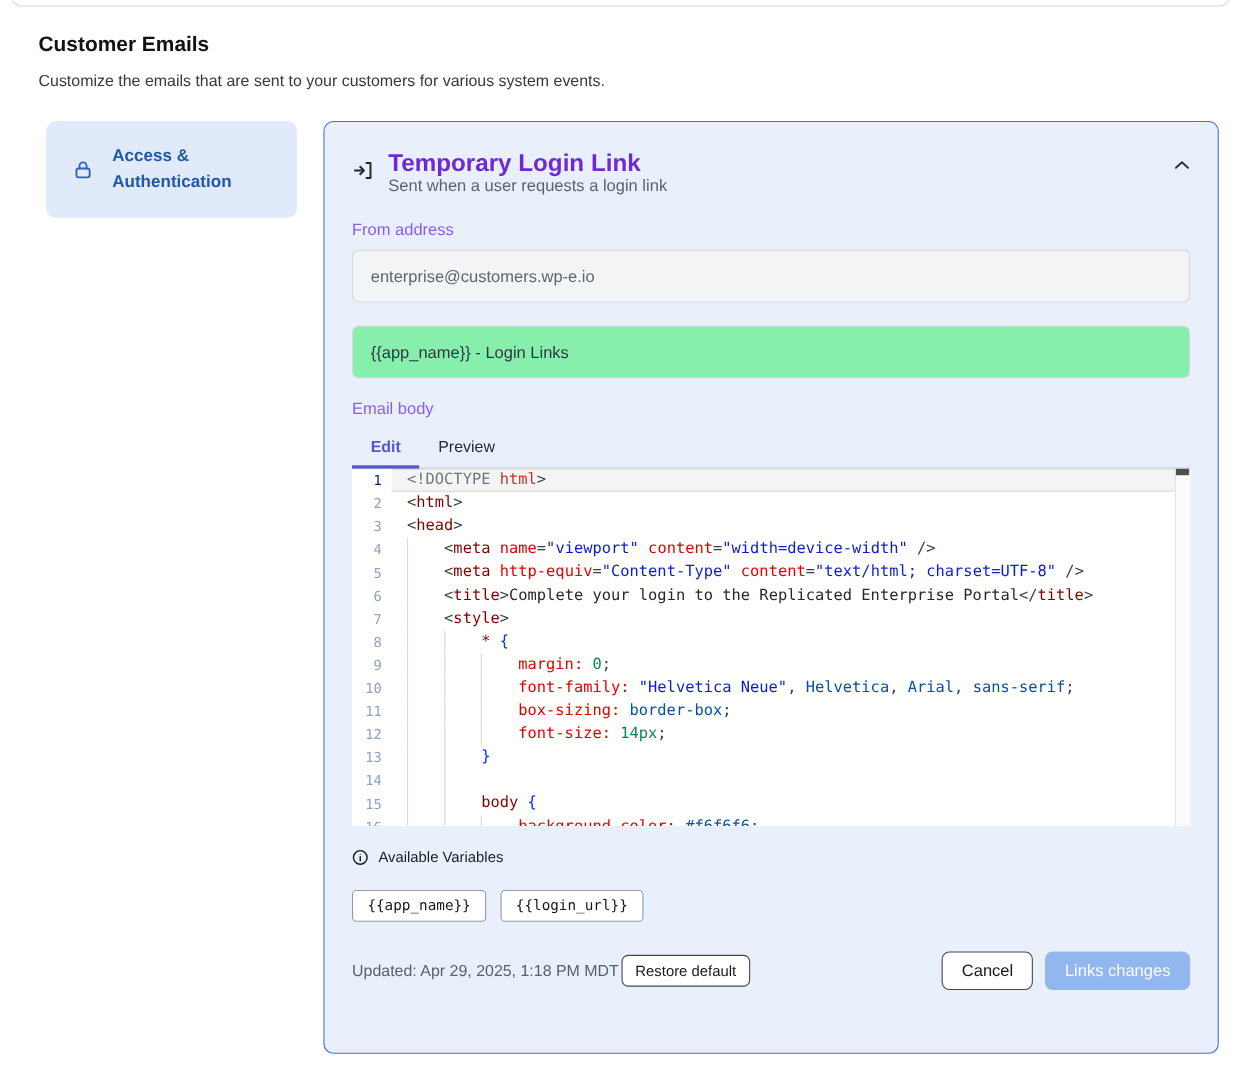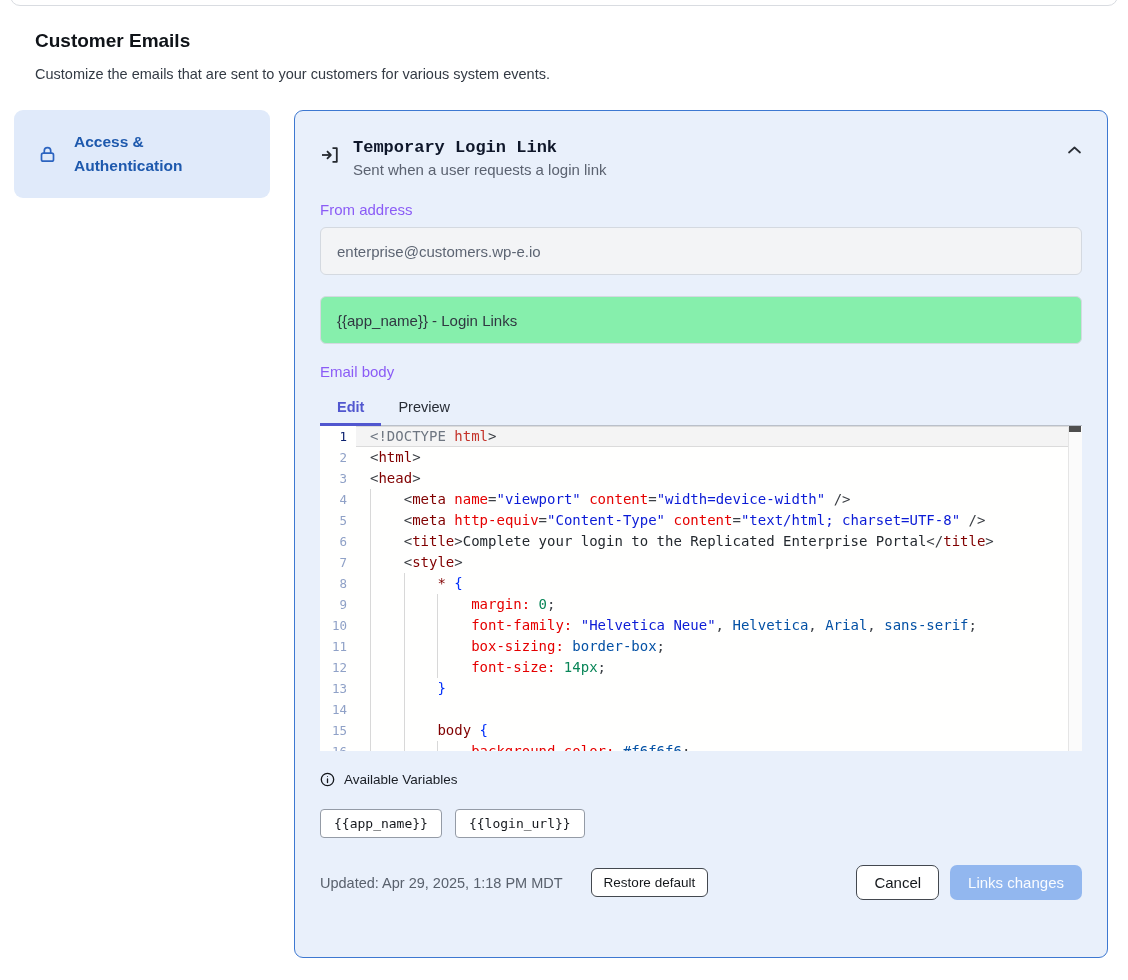--- a/index.html
+++ b/index.html
@@ -9,33 +9,33 @@
   
   .top-strip { position:absolute; left:10px; top:-34px; width:1108px; height:40px;
                background:#fff; border:1px solid #d9dce1; border-radius:10px; }
 
   .page-title { position:absolute; left:35px; top:30px; font-size:19px; font-weight:700; color:#0f1318; }
   .page-subtitle { position:absolute; left:35px; top:66px; font-size:14.5px; color:#333a44; }
 
   
   .sidebar { position:absolute; left:14px; top:110px; width:256px; }
   .side-item { display:flex; align-items:center; gap:17px; padding:14px 16px 14px 24px;
-               border-radius:9px; cursor:pointer; margin-bottom:17px; }
+               border-radius:9px; cursor:pointer; margin-bottom:17px;margin-left:28px; }
   .side-item .side-label { font-size:15.5px; font-weight:600; color:#15181d; line-height:24px; }
   .side-item.active { background:#e0eafa; padding-top:20px; padding-bottom:20px; }
   .side-item.active .side-label { color:#1e59ad; }
   .side-icon { flex:0 0 auto; display:flex; align-items:center; }
 
   
   .panel { position:absolute; left:294px; top:110px; width:814px; height:848px;
            background:#e9f0fb; border:1px solid #3d78d1; border-radius:9px; padding:26px 25px; }
 
   .panel-header { display:flex; align-items:flex-start; gap:13px; margin-bottom:20px; }
   .panel-header .hicon { margin-top:8px; }
-  .ph-title { font-size:17px; font-weight:700; color:#0f172a; line-height:22px;font-family:Liberation Mono, monospace; }
+  .ph-title { font-size:22px; font-weight:700; color:#6d28d9; line-height:22px; }
   .ph-sub   { font-size:15px; color:#5b6270; line-height:22px; }
   .collapse-btn { margin-left:auto; margin-top:8px; background:none; border:none; cursor:pointer; }
 
   .field-label { font-size:15px; color:#8b5cf6; margin-bottom:9px; }
   .text-input { width:762px; height:48px; border:1px solid #d4d9e0; border-radius:6px;
                 padding:0 16px; font-size:15px; font-family:"Liberation Sans",sans-serif; outline:none; }
   .from-input { background:#f3f4f6; color:#5d6573; }
   .subject-input { background:#86efac; color:#303741; }
   .gap20 { height:21px; } .gap18 { height:19px; }
 
@@ -78,21 +78,21 @@
   .vars-label { font-size:13.5px; color:#191d24; }
   .chips { display:flex; gap:13px; margin-top:22px; }
   .chip { background:#fff; border:1px solid #949ba6; border-radius:4px; padding:6px 13px;
           font-family:"DejaVu Sans Mono", monospace; font-size:13px; color:#14171c; cursor:pointer; }
 
   
   .footer { display:flex; align-items:center; margin-top:27px; }
   .updated { font-size:14.5px; color:#59616d; }
   .btn-outline { background:#fff; border:1px solid #43484f; border-radius:6px; cursor:pointer;
                  font-family:"Liberation Sans",sans-serif; color:#15181c; }
-  .restore-btn { margin-left:28px; padding:6px 12px; font-size:13.5px; }
+  .restore-btn { margin-left:2px; padding:6px 12px; font-size:13.5px; }
   .cancel-btn { margin-left:auto; padding:8px 17px; font-size:15px; border-radius:7px; }
   .save-btn { margin-left:11px; padding:9px 18px; font-size:15px; border:none; border-radius:7px;
               background:#92b7ef; color:rgba(255,255,255,0.95); cursor:default; }
   svg { display:block; }
 </style>
 </head>
 <body>
 
 <div class="top-strip"></div>
 

